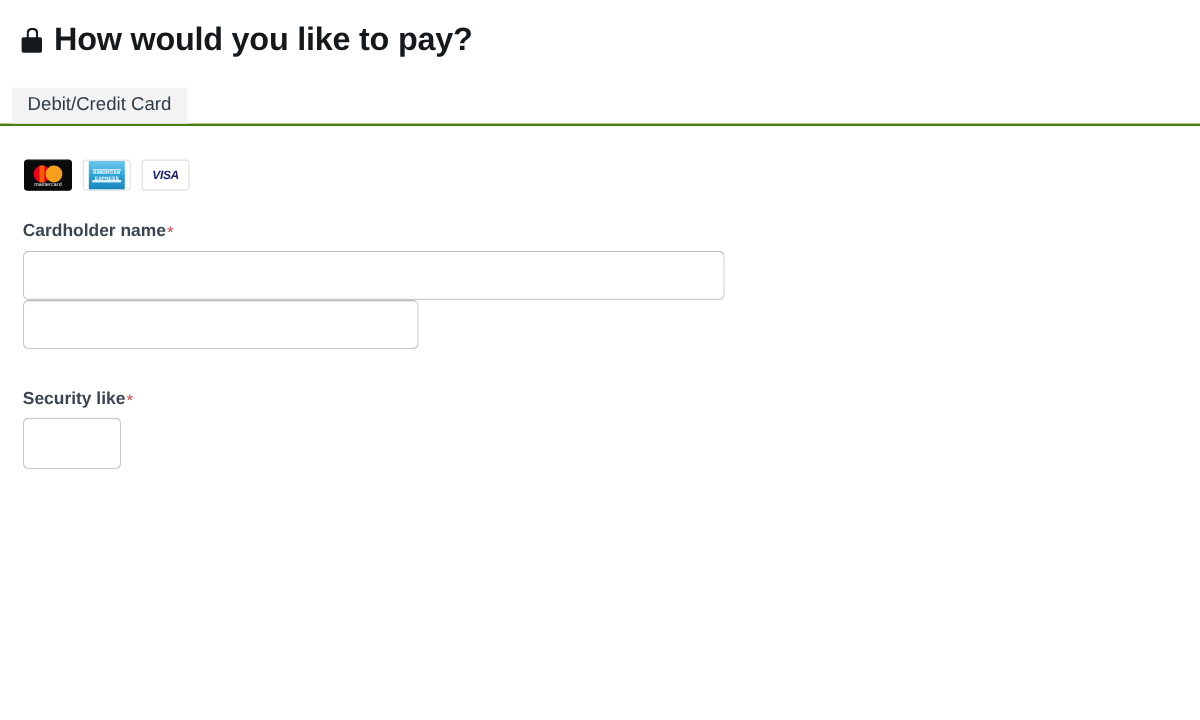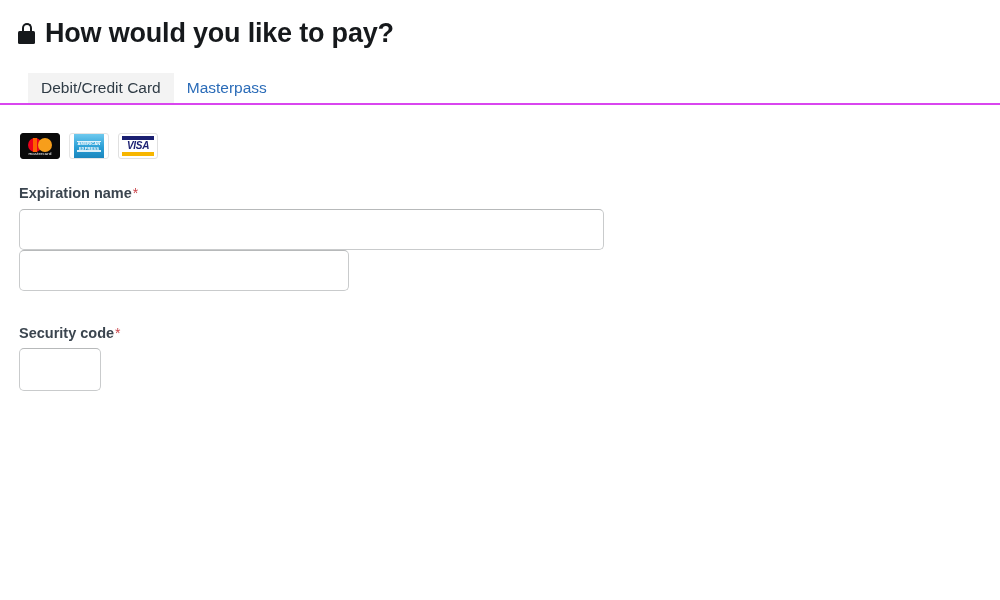--- a/index.html
+++ b/index.html
@@ -57,22 +57,22 @@
     font-size: 27px;
     font-weight: bold;
     color: #16191c;
     letter-spacing: -0.2px;
     line-height: 1;
   }
 
   
   .tabs {
     margin-top: 24px;
-    padding-left: 28px;
-    border-bottom: 2px solid #d946ef;
+    padding-left: 10px;
+    border-bottom: 2px solid #4d7c0f;
     display: flex;
     align-items: flex-end;
     height: 34px;
   }
   .tab {
     font-size: 15.5px;
     padding: 7px 13px 8px 13px;
     line-height: 1;
     cursor: pointer;
     white-space: nowrap;
@@ -172,21 +172,21 @@
     font-weight: bold;
     letter-spacing: 0.1px;
     z-index: 2;
   }
 
   
   .brand.visa {
     background: #ffffff;
     border: 1px solid #e0e0e0;
     display: flex;
-    flex-direction: column;
+    flex-direction: row;
     justify-content: space-between;
   }
   .visa-top {
     height: 3.5px;
     background: #1a1f71;
     margin: 2px 3px 0 3px;
   }
   .visa-word {
     flex: 1;
     display: flex;
@@ -283,21 +283,20 @@
   <div class="heading">
     <span class="lock-icon">
       <span class="shackle"></span>
         <span class="body"></span>
     </span>
     <span class="heading-text">How would you like to pay?</span>
   </div>
 
   <div class="tabs">
     <div class="tab active">Debit/Credit Card</div>
-    <div class="tab inactive">Masterpass</div>
   </div>
 
   <div class="card-logos">
 
     <div class="brand mastercard">
       <span class="mc-circles">
         <i class="red"></i>
           <i class="ylw"></i>
           <i class="mid"></i>
       </span>
@@ -319,32 +318,32 @@
       <span class="visa-top"></span>
       <span class="visa-word">VISA</span>
       <span class="visa-bot"></span>
     </div>
 
   </div>
 
   <div class="form">
 
     <div class="field-label">
-      <span>Expiration name</span><span class="req">*</span>
+      <span>Cardholder name</span><span class="req">*</span>
     </div>
     <input class="text-input w-cardholder" type="text" placeholder="" style="">
 
     <input class="text-input w-cardnumber" type="text" placeholder="" style="">
 
     <div class="select-row mt-sel">
 
 
 
     </div>
 
     <div class="field-label">
-      <span>Security code</span><span class="req">*</span>
+      <span>Security like</span><span class="req">*</span>
     </div>
     <input class="text-input w-cvv" type="text" placeholder="" style="">
 
   </div>
 
 </div>
 
 </body></html>

